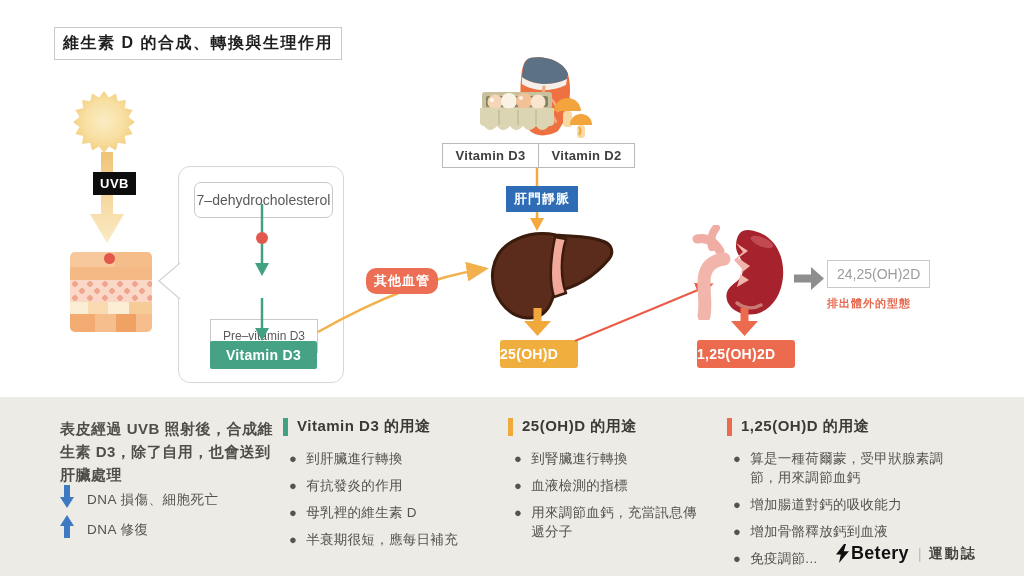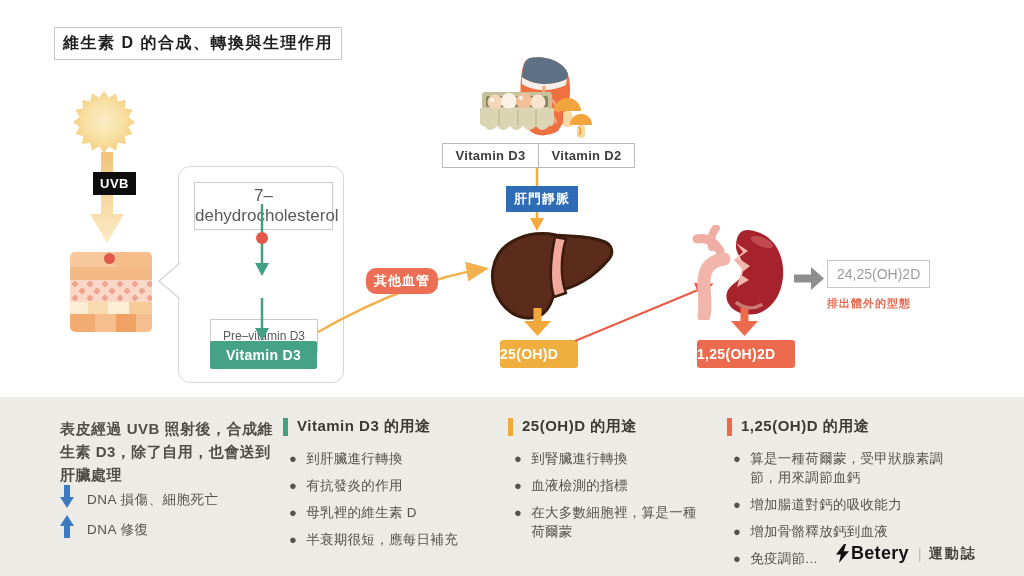--- a/index.html
+++ b/index.html
@@ -19,21 +19,21 @@
   .skin .r3{height:22px;background-color:#fad7c7;
             background-image:radial-gradient(circle at 5px 4px,#f0a68e 2.6px,transparent 3px),
                              radial-gradient(circle at 12px 11px,#f0a68e 2.6px,transparent 3px);
             background-size:15px 14px;}
   .skin .r4{height:12px;background:linear-gradient(90deg,#fbeed4 0 22%,#f8d9b0 22% 46%,#fbeed4 46% 72%,#f6cb96 72% 100%);}
   .skin .r5{height:18px;background:linear-gradient(90deg,#f2ac72 0 30%,#f6be8c 30% 56%,#efa263 56% 80%,#f6be8c 80% 100%);}
   .skin-dot{left:104px;top:253px;width:11px;height:11px;border-radius:50%;background:#e2594c;}
 
   .bubble{left:178px;top:166px;width:164px;height:215px;background:#fff;border:1.5px solid #d7d7d7;border-radius:12px;}
   .chem-box{background:#fff;border:1.5px solid #c9c9c9;color:#5a5a5a;text-align:center;}
-  .step1{left:194px;top:182px;width:137px;padding:3px 0;font-size:17px;}
+  .step1{left:194px;top:182px;width:137px;padding:9px 0;font-size:14px;border-radius:7px;}
   .step2{left:210px;top:275px;width:106px;padding:9px 0;font-size:12px;margin-top:44px;}
   .step3{left:210px;top:341px;width:107px;padding:6px 0;background:#46a285;border:none;color:#fff;
          font-size:14px;font-weight:bold;text-align:center;border-radius:2px;letter-spacing:.3px;}
   .reddot{left:256px;top:232px;width:12px;height:12px;border-radius:50%;background:#e2594c;}
 
   .dd-wrap{left:442px;top:143px;display:flex;border:1.5px solid #b9b9b9;background:#fff;}
   .dd-cell{width:95px;padding:4px 0;text-align:center;font-size:13px;font-weight:bold;color:#3e3e3e;letter-spacing:.3px;}
   .dd-cell.first{border-right:1px solid #b9b9b9;}
 
   .tag{color:#fff;font-size:13px;font-weight:bold;padding:4px 8px;letter-spacing:1px;border-radius:10px;}
@@ -269,21 +269,21 @@
         <li>
             <span class="blt">●</span>
             <span>到腎臟進行轉換</span>
           </li>
         <li>
             <span class="blt">●</span>
             <span>血液檢測的指標</span>
           </li>
         <li>
             <span class="blt">●</span>
-            <span>在大多數細胞裡，算是一種荷爾蒙</span>
+            <span>用來調節血鈣，充當訊息傳遞分子</span>
           </li>
       </ul>
     </div>
 
     <div class="col c4">
       <div class="h-use">
         <span class="h-bar" style="background:#ec6a4d;"></span>
         <span>1,25(OH)D 的用途</span>
       </div>
       <ul class="uses" style="max-width:225px;">

